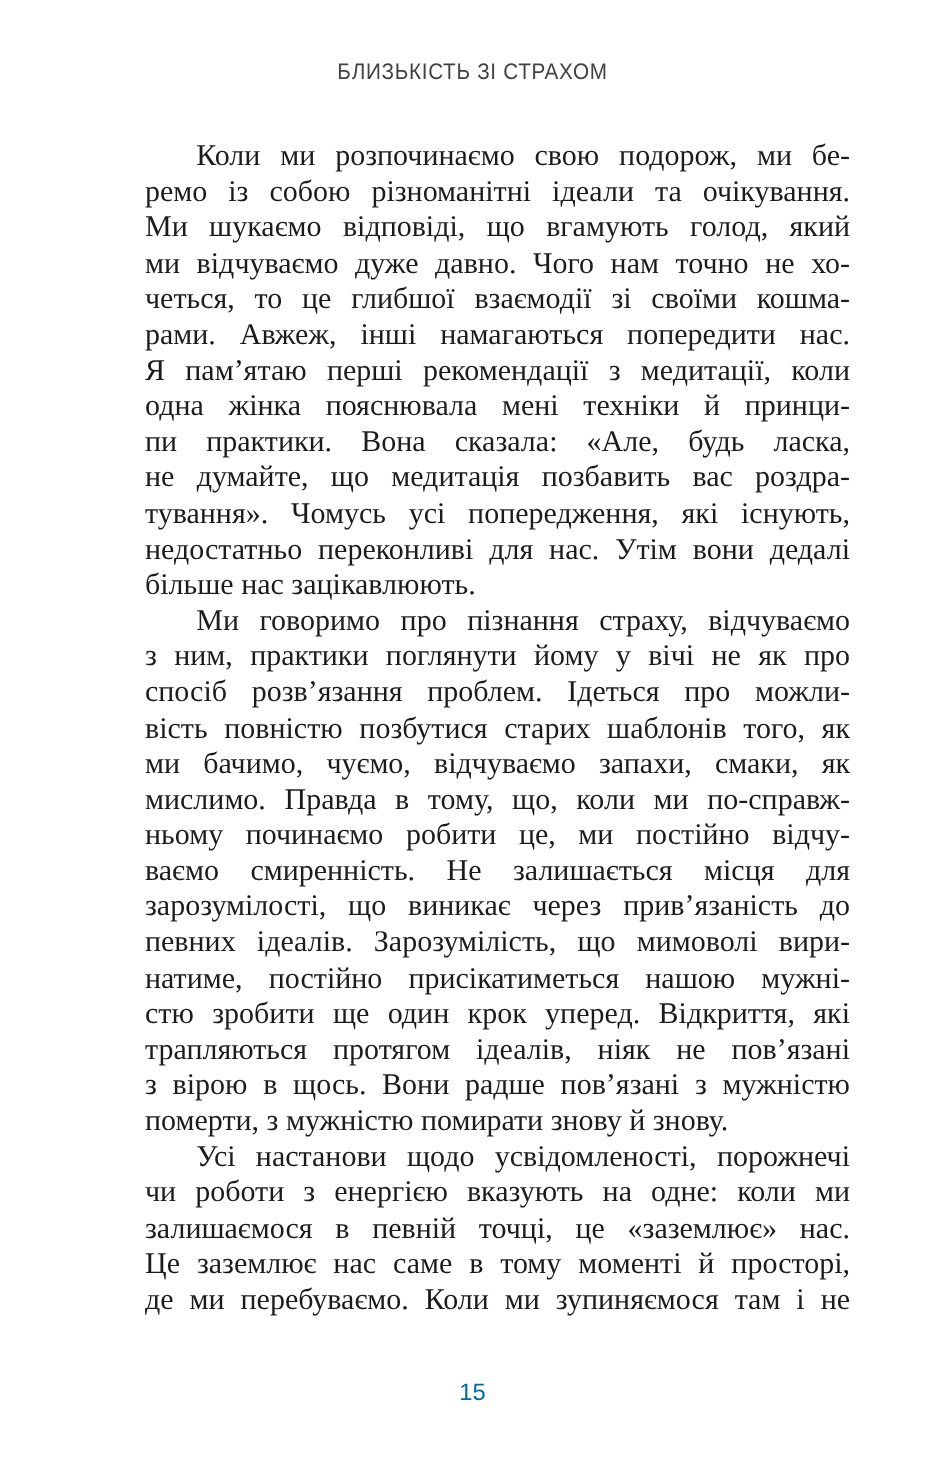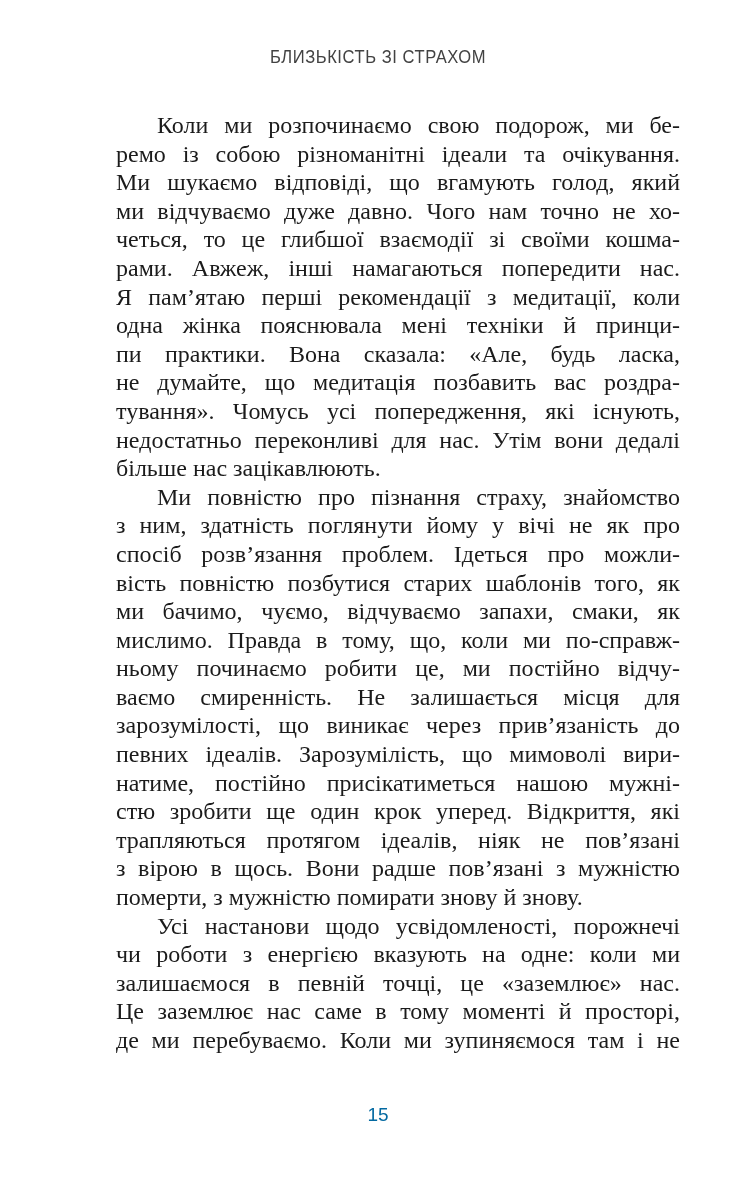--- a/index.html
+++ b/index.html
@@ -68,22 +68,22 @@
     <div class="line">четься, то це глибшої взаємодії зі своїми кошма-</div>
     <div class="line">рами. Авжеж, інші намагаються попередити нас.</div>
     <div class="line">Я пам’ятаю перші рекомендації з медитації, коли</div>
     <div class="line">одна жінка пояснювала мені техніки й принци-</div>
     <div class="line">пи практики. Вона сказала: «Але, будь ласка,</div>
     <div class="line">не думайте, що медитація позбавить вас роздра-</div>
     <div class="line">тування». Чомусь усі попередження, які існують,</div>
     <div class="line">недостатньо переконливі для нас. Утім вони дедалі</div>
     <div class="line para-end">більше нас зацікавлюють.</div>
 
-    <div class="line indent">Ми повністю про пізнання страху, знайомство</div>
-    <div class="line">з ним, здатність поглянути йому у вічі не як про</div>
+    <div class="line indent">Ми говоримо про пізнання страху, відчуваємо</div>
+    <div class="line">з ним, практики поглянути йому у вічі не як про</div>
     <div class="line">спосіб розв’язання проблем. Ідеться про можли-</div>
     <div class="line">вість повністю позбутися старих шаблонів того, як</div>
     <div class="line">ми бачимо, чуємо, відчуваємо запахи, смаки, як</div>
     <div class="line">мислимо. Правда в тому, що, коли ми по-справж-</div>
     <div class="line">ньому починаємо робити це, ми постійно відчу-</div>
     <div class="line">ваємо смиренність. Не залишається місця для</div>
     <div class="line">зарозумілості, що виникає через прив’язаність до</div>
     <div class="line">певних ідеалів. Зарозумілість, що мимоволі вири-</div>
     <div class="line">натиме, постійно присікатиметься нашою мужні-</div>
     <div class="line">стю зробити ще один крок уперед. Відкриття, які</div>

